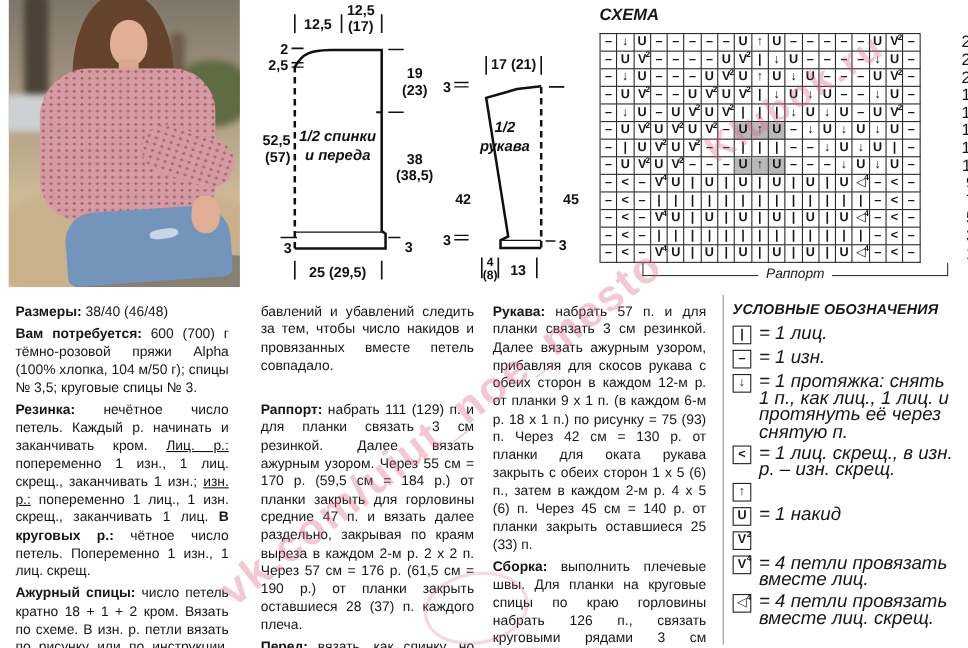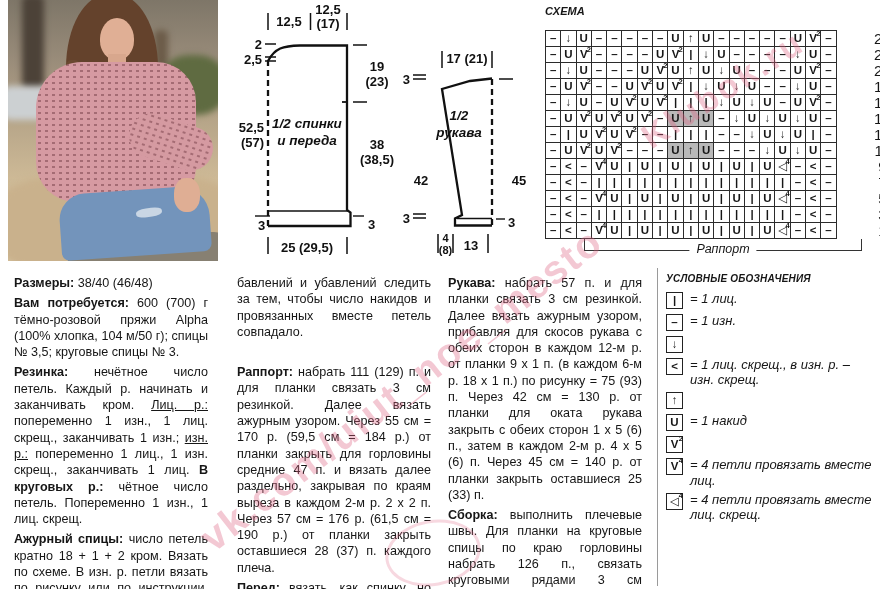--- a/index.html
+++ b/index.html
@@ -33,21 +33,21 @@
   .jeans{position:absolute;left:52px;top:190px;width:150px;height:66px;background:#7394bb;border-radius:26px 30px 8px 8px;transform:rotate(-4deg);}
   .rip{position:absolute;left:128px;top:208px;width:26px;height:9px;background:#c9d6e4;border-radius:40%;transform:rotate(-8deg);}
 
   
   svg text{font-family:"Liberation Sans","DejaVu Sans",sans-serif;fill:#111;}
   .dim{font-size:13px;font-weight:bold;}
   .dimS{font-size:11px;font-weight:bold;}
   .piece-label{font-size:13.5px;font-weight:bold;font-style:italic;}
 
   
-  .chart-title{position:absolute;left:545px;top:5px;font-size:11px;font-weight:bold;font-style:italic;}
+  .chart-title{position:absolute;left:545px;top:5px;font-size:15px;font-weight:bold;font-style:italic;}
   #chart-grid{position:absolute;left:545px;top:30px;display:grid;
       grid-template-columns:repeat(19,15.3px);grid-auto-rows:16px;
       border-top:1.6px solid #2b2b2b;border-left:1.6px solid #2b2b2b;background:#fff;}
   .cell{position:relative;display:flex;align-items:center;justify-content:center;
       border-right:1px solid #2b2b2b;border-bottom:1px solid #2b2b2b;box-sizing:border-box;
       font-weight:bold;font-size:11.5px;line-height:11px;}
   .cell.gray{background:#b9b9b9;}
   .cell .sup{position:absolute;top:-1px;right:0;font-size:7.5px;line-height:7px;}
   #chart-rownums{position:absolute;left:874px;top:31px;font-size:15px;line-height:16px;text-align:center;}
   .rapport{position:absolute;left:584px;top:239px;width:276px;height:11px;
@@ -59,26 +59,26 @@
   .textcol{position:absolute;top:271px;width:202px;text-align:justify;
       font-size:12.6px;line-height:16.3px;}
   .textcol p{margin:4px;}
   .textcol .gap{height:16px;}
   .b{font-weight:bold;}
   .u{text-decoration:underline;}
 
   
   .legend-rule{position:absolute;left:657px;top:268px;width:1px;height:318px;background:#9a9a9a;}
   .legend{position:absolute;left:666px;top:273px;width:206px;}
-  .legend-title{font-size:10px;font-weight:bold;font-style:italic;margin-bottom:7px;letter-spacing:.2px;}
+  .legend-title{font-size:13px;font-weight:bold;font-style:italic;margin-bottom:7px;letter-spacing:.2px;}
   .litem{display:flex;gap:7px;margin-bottom:4px;}
   .lbox{flex:none;width:15px;height:15px;border:1.7px solid #222;margin-top:1px;position:relative;
         display:flex;align-items:center;justify-content:center;font-weight:bold;font-size:11.5px;line-height:11px;}
   .lbox .sup{position:absolute;top:-2px;right:-1px;font-size:7.5px;line-height:7px;}
-  .ltext{font-size:13px;line-height:15.2px;font-style:italic;}
+  .ltext{font-size:17px;line-height:15.2px;font-style:italic;}
 
   
   .wm{position:absolute;color:rgba(222,98,130,.35);font-weight:bold;pointer-events:none;white-space:nowrap;}
   .wm1{left:150px;top:360px;width:520px;font-size:40px;letter-spacing:2px;transform:rotate(-38deg);}
   .wm2{left:630px;top:70px;font-size:34px;letter-spacing:3px;transform:rotate(-33deg);}
   .wm-bird{position:absolute;left:385px;top:520px;width:90px;height:60px;
       border:3px solid rgba(222,98,130,.25);border-radius:50%;transform:rotate(-10deg);}
 </style>
 </head>
 <body>
@@ -448,20 +448,21 @@
       <div class="litem">
         <span class="lbox">|</span>
         <span class="ltext">= 1 лиц.</span>
       </div>
       <div class="litem">
         <span class="lbox">–</span>
         <span class="ltext">= 1 изн.</span>
       </div>
       <div class="litem">
         <span class="lbox">↓</span>
+        <span class="ltext">= 1 протяжка: снять 1 п., как лиц., 1 лиц. и протянуть её через снятую п.</span>
       </div>
       <div class="litem">
         <span class="lbox">&lt;</span>
         <span class="ltext">= 1 лиц. скрещ., в изн. р. – изн. скрещ.</span>
       </div>
       <div class="litem">
         <span class="lbox">↑</span>
       </div>
       <div class="litem">
         <span class="lbox">U</span>

